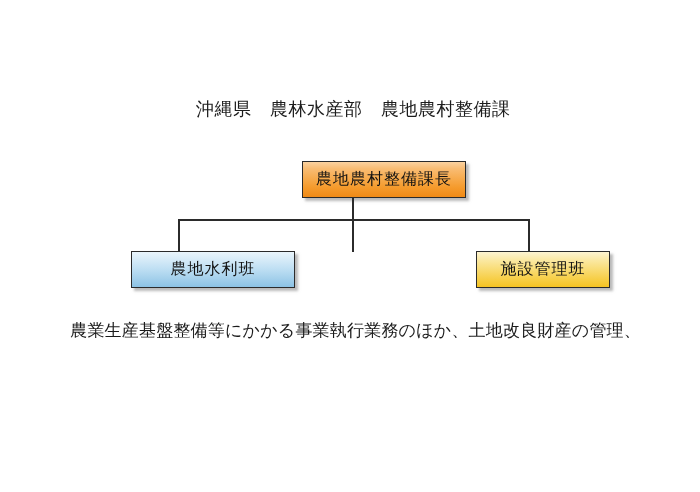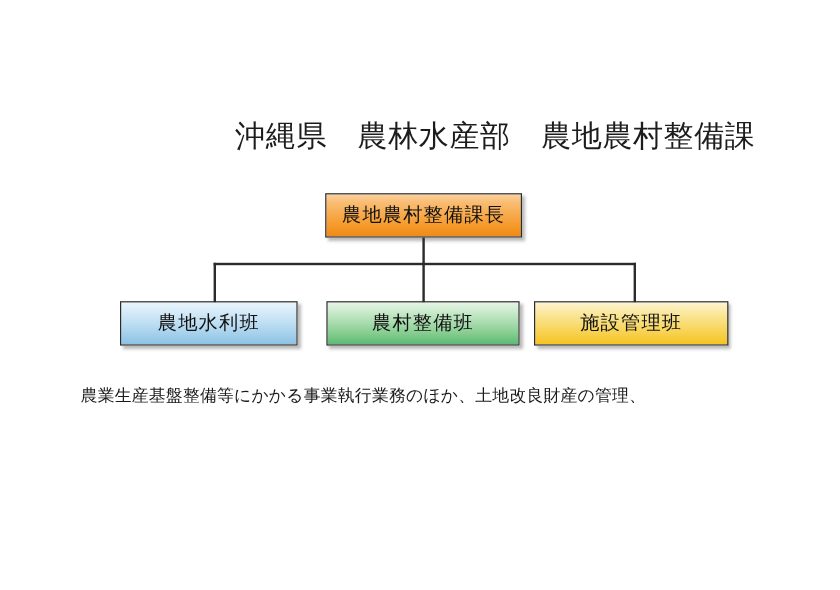--- a/index.html
+++ b/index.html
@@ -19,21 +19,21 @@
     width: 700px;
     height: 492px;
     background: #ffffff;
   }
 
   
   .org-title {
     position: absolute;
     left: 196px;
     top: 97px;
-    font-size: 25px;
+    font-size: 18px;
     letter-spacing: 0.5px;
     color: #1c1c1c;
     white-space: pre;
     font-family: Liberation Sans, sans-serif;
   }
 
   
   .chart {
     position: absolute;
     left: 0;
@@ -48,39 +48,40 @@
     border: 1.6px solid #2b2b2b;
     display: flex;
     align-items: center;
     justify-content: center;
     font-size: 16px;
     letter-spacing: 1px;
     color: #121212;
     box-shadow: 2.5px 2.5px 2.5px rgba(130,130,130,0.55);
     text-align: left;
     white-space: nowrap;
+    margin-left: 31px;
   }
 
   .node-head {
     left: 271px;
     top: 161px;
     width: 164px;
     height: 37px;
     background: linear-gradient(to bottom,
         #fbd2a0 0%,
         #f9bd75 18%,
         #f7ac50 45%,
         #f59b2d 72%,
         #f08a16 100%);
   }
 
   .node-blue {
     left: 100px;
     top: 251px;
-    width: 148px;
+    width: 164px;
     height: 37px;
     background: linear-gradient(to bottom,
         #eaf5fc 0%,
         #d8ecf8 20%,
         #bfdff3 48%,
         #a6d1ec 74%,
         #8cc2e4 100%);
   }
 
   .node-green {
@@ -92,21 +93,21 @@
         #e6f5e7 0%,
         #cdeccf 20%,
         #a9dcaf 48%,
         #85cc8f 74%,
         #5cba74 100%);
   }
 
   .node-yellow {
     left: 445px;
     top: 251px;
-    width: 162px;
+    width: 134px;
     height: 37px;
     background: linear-gradient(to bottom,
         #fdf4d2 0%,
         #fbeaa8 20%,
         #f9dd78 48%,
         #f7d04c 74%,
         #f5c322 100%);
   }
 
   .conn {
@@ -118,21 +119,21 @@
   .conn-v-left  { left: 178px; top: 219px; width: 2px;  height: 33px; }
   .conn-v-mid   { left: 352px; top: 219px; width: 2px;  height: 33px; }
   .conn-v-right { left: 528px; top: 219px; width: 2px;  height: 33px; }
 
   
   .description {
     position: absolute;
     left: 53px;
     top: 318px;
     width: 600px;
-    font-size: 14px;
+    font-size: 17px;
     line-height: 25px;
     letter-spacing: 0.2px;
     color: #1a1a1a;
     font-family: "DejaVu Serif", "Liberation Serif", serif;
   }
   .description .line {
     white-space: pre;
   }
 </style>
 </head>
@@ -147,21 +148,20 @@
     <div class="node node-head">農地農村整備課長</div>
 
     <div class="conn conn-v-head"></div>
     <div class="conn conn-h-bus"></div>
     <div class="conn conn-v-left"></div>
     <div class="conn conn-v-mid"></div>
     <div class="conn conn-v-right"></div>
 
     <div class="node node-blue">農地水利班</div>
 
-    <div class="node node-green">農村整備班</div>
 
     <div class="node node-yellow">施設管理班</div>
 
   </div>
 
   <div class="description">
     <div class="line">　農業生産基盤整備等にかかる事業執行業務のほか、土地改良財産の管理、</div>
   </div>
 
 </div>

